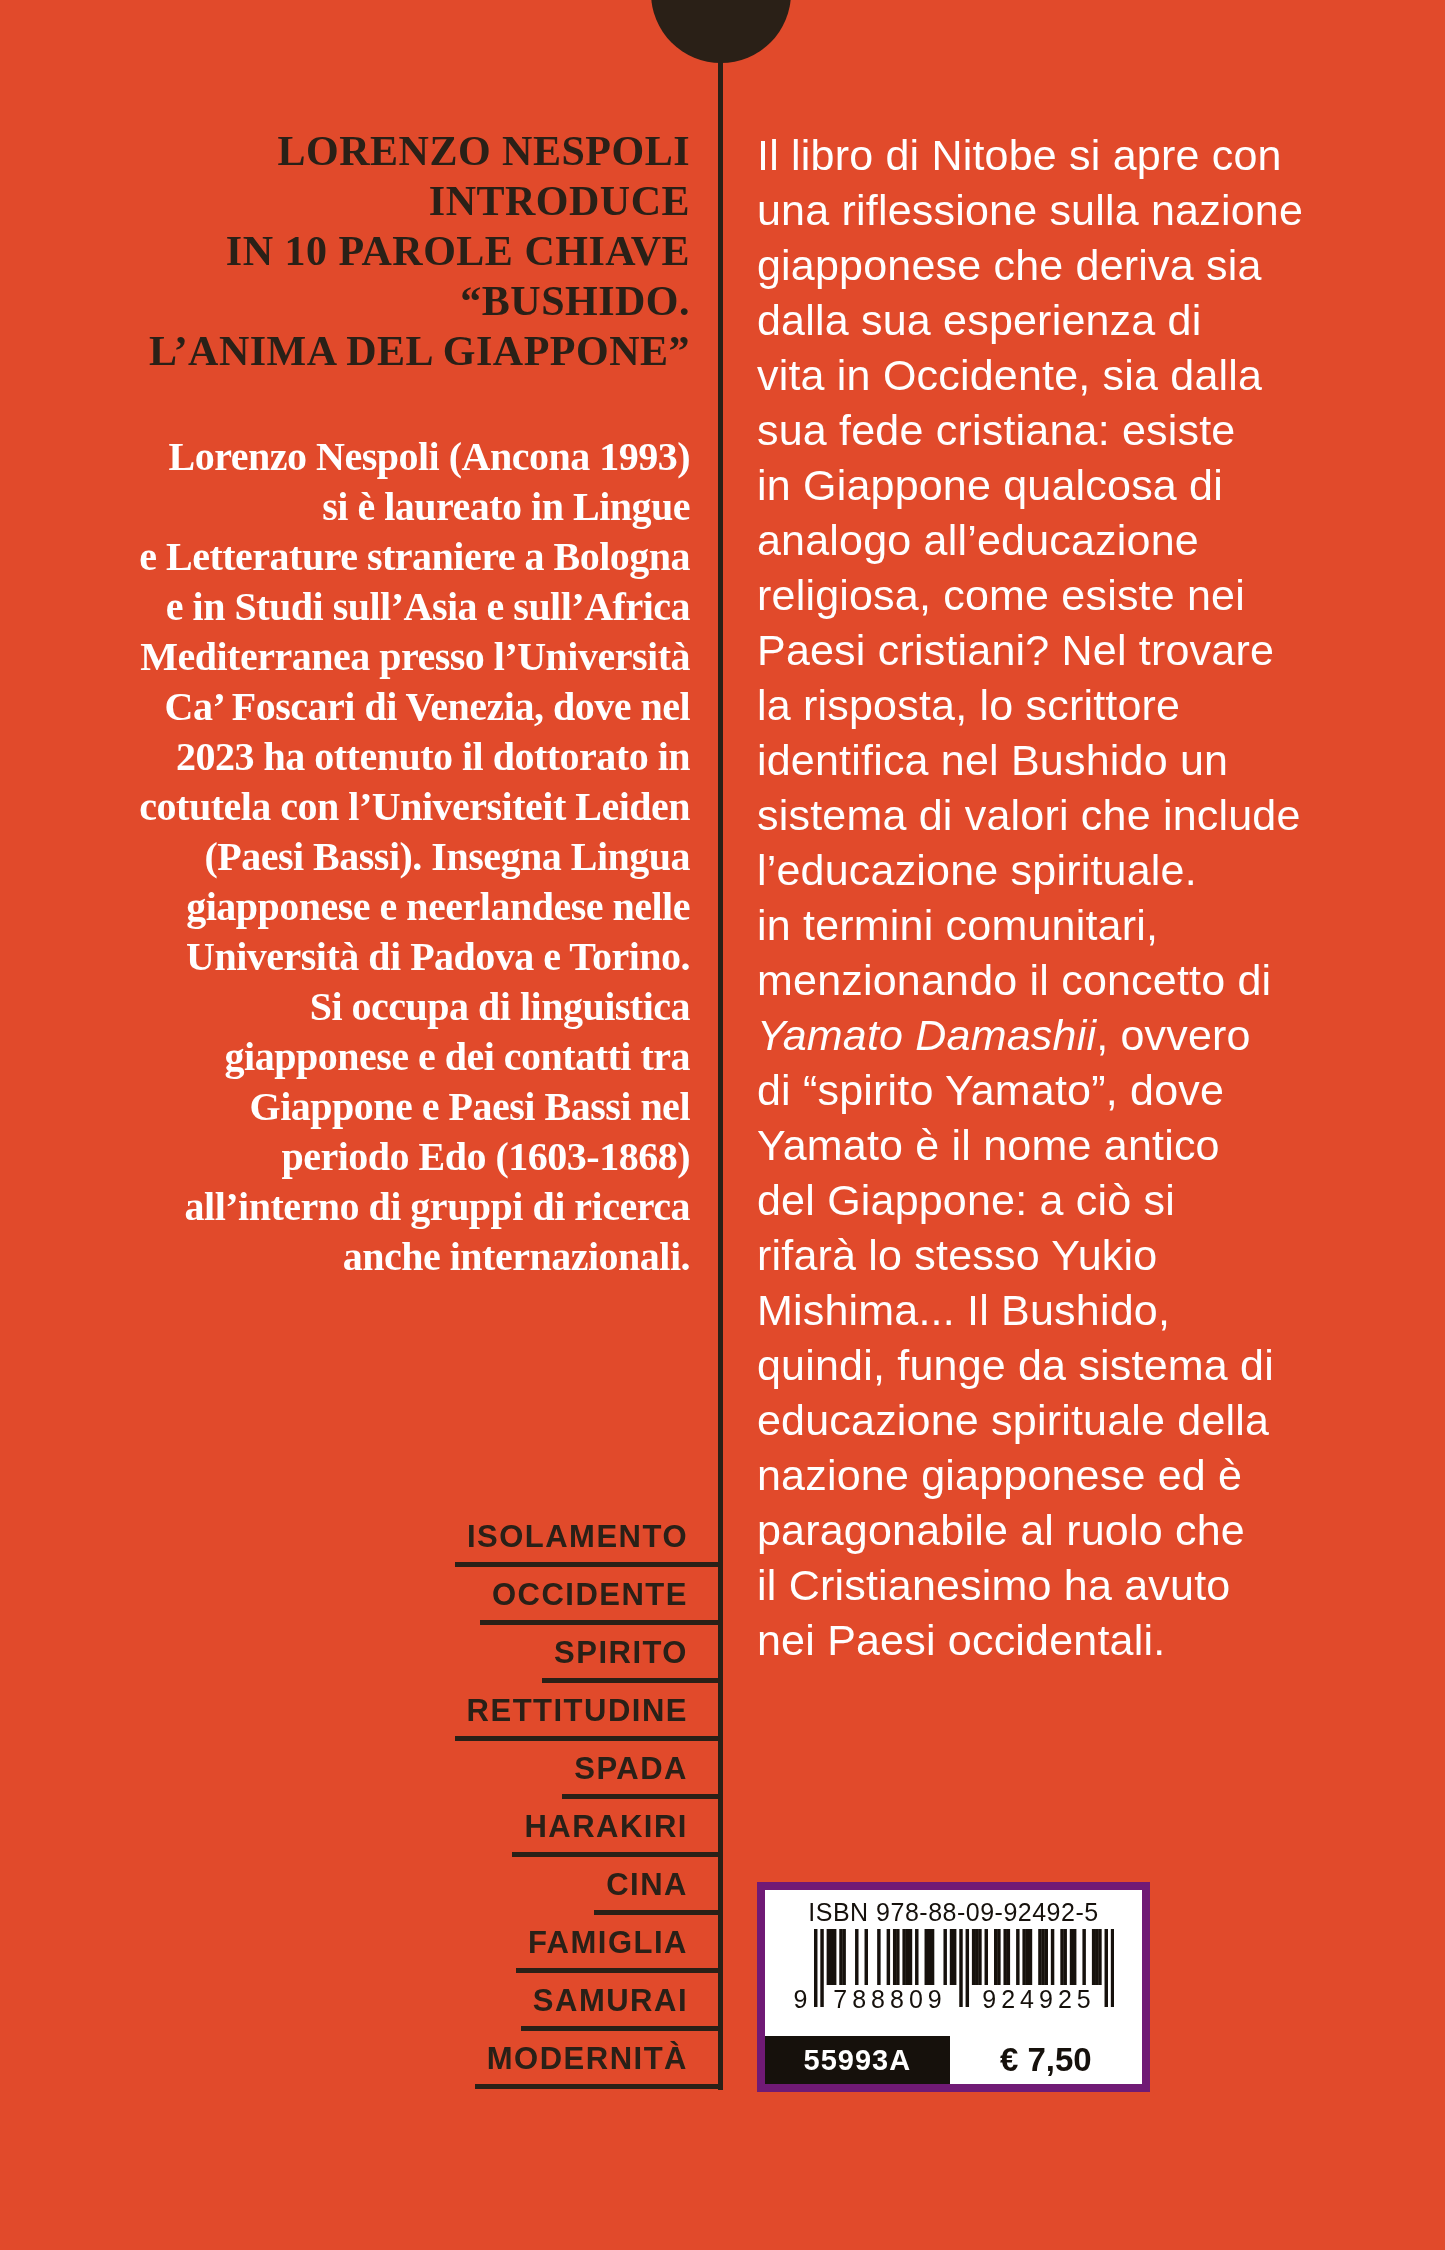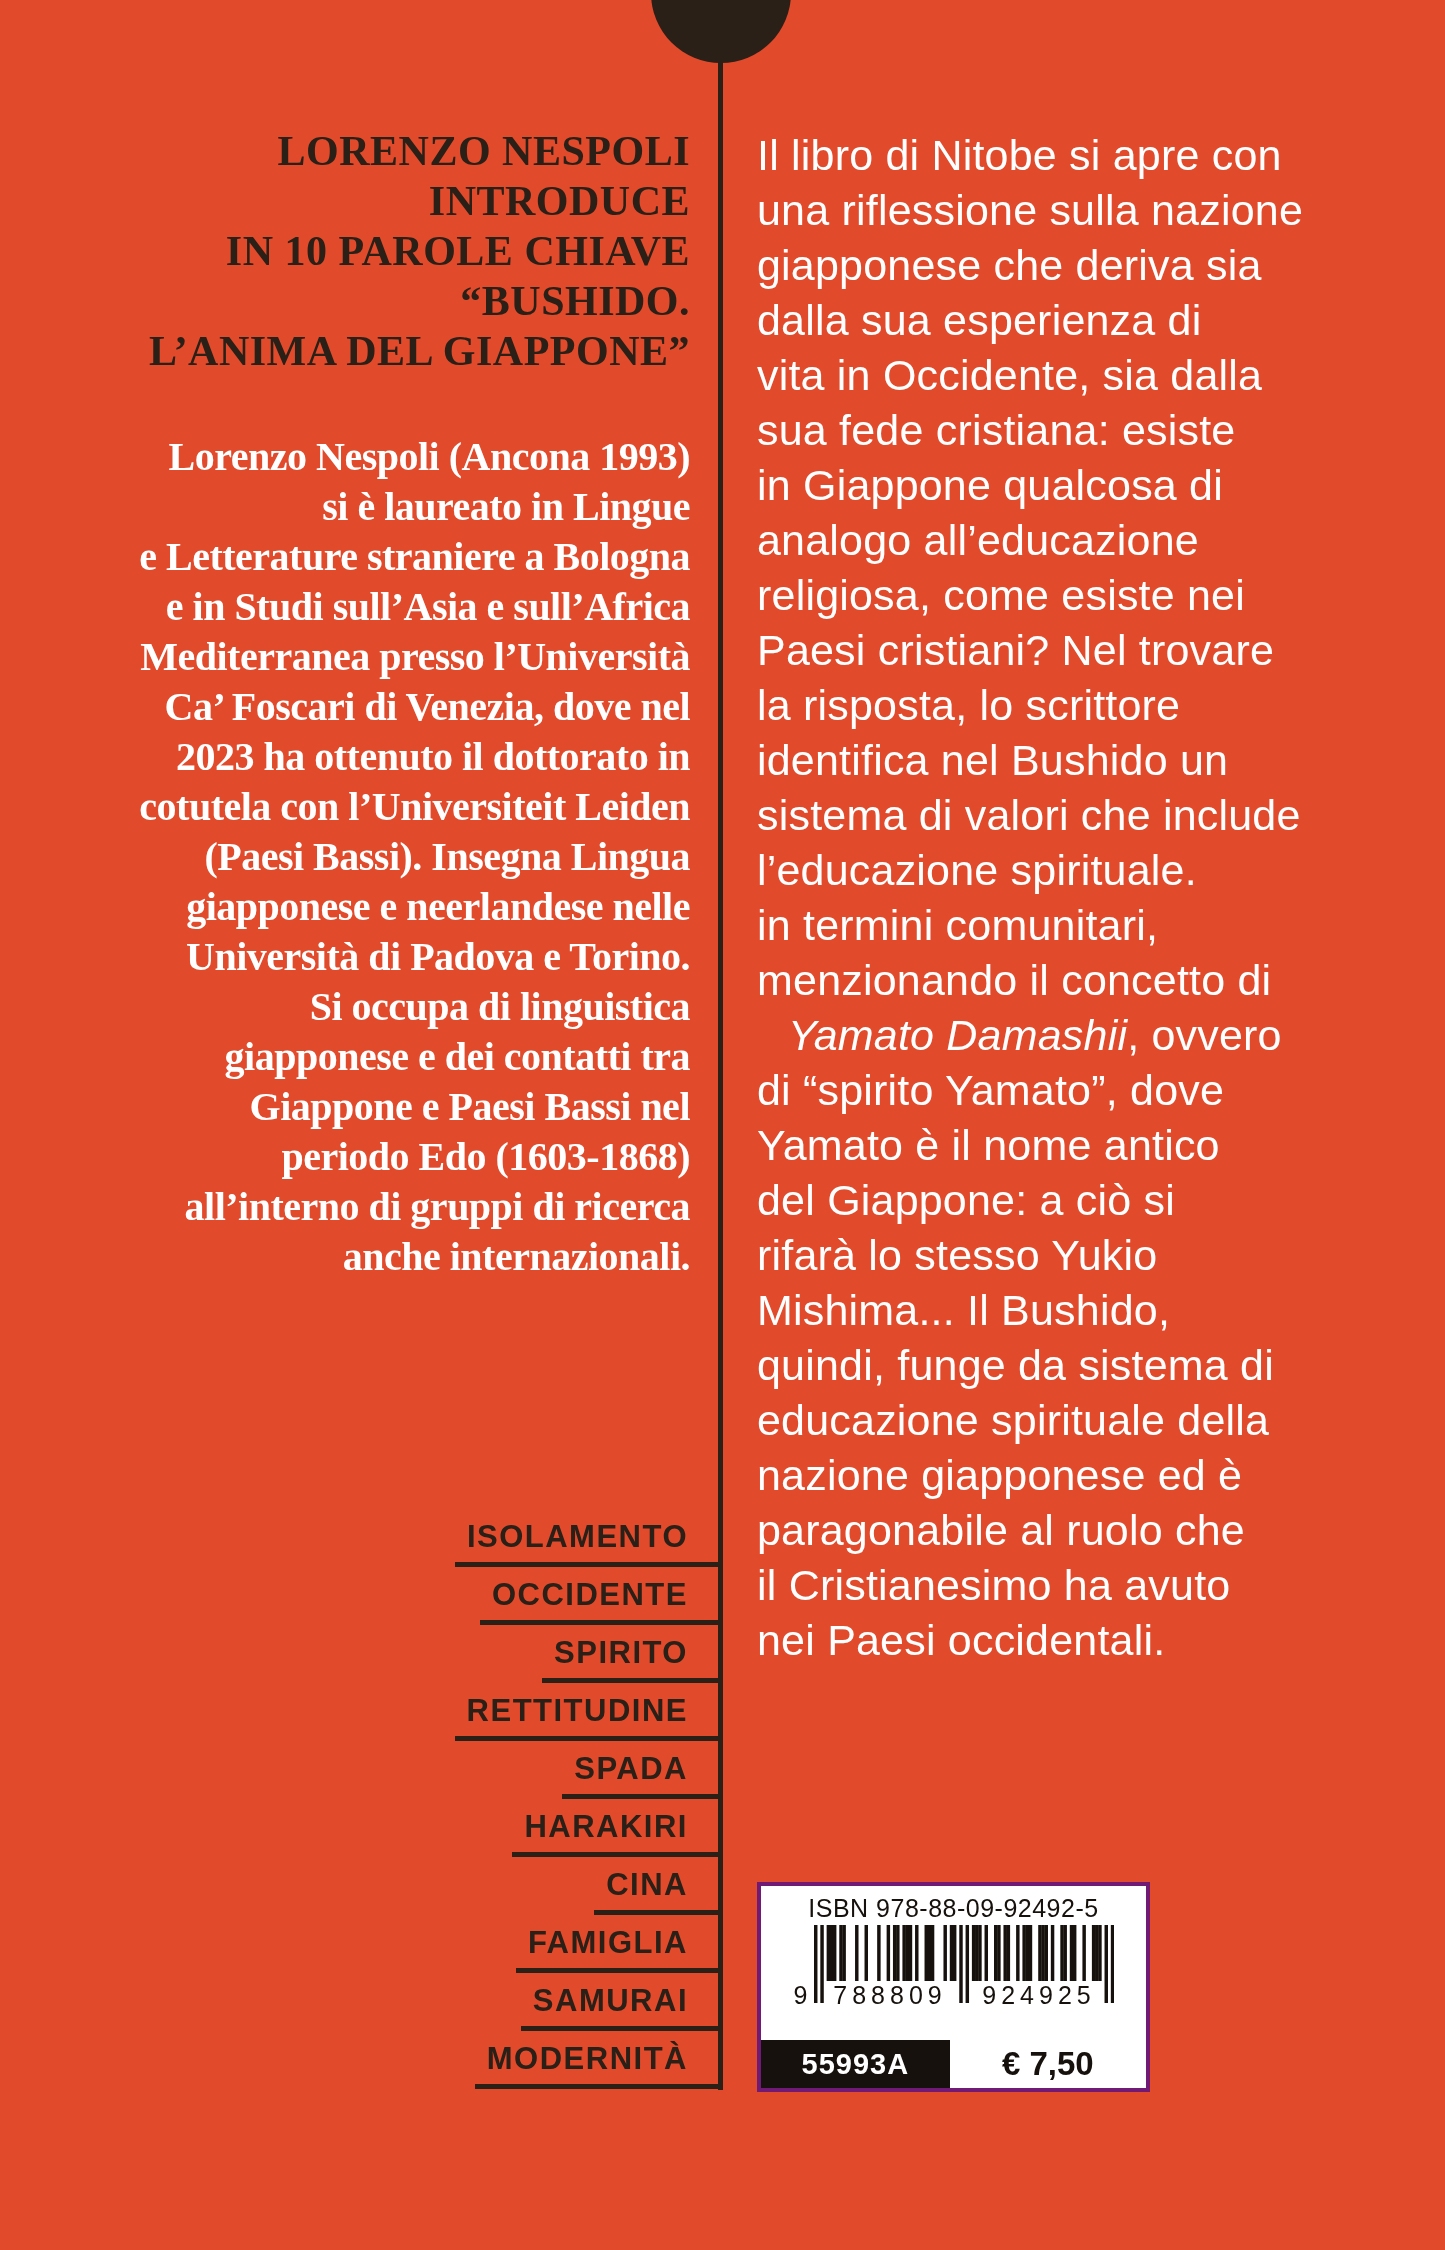--- a/index.html
+++ b/index.html
@@ -41,42 +41,42 @@
     font-size:40px;line-height:50px;letter-spacing:-.5px;
     white-space:nowrap;
   }
   
   .blurb{
     position:absolute;left:757px;top:128px;
     color:var(--paper);
     font-size:43px;line-height:55px;letter-spacing:.2px;
     white-space:nowrap;
   }
-  .blurb .it{font-style:italic;margin-left:31px;}
+  .blurb .it{font-style:italic;}
   
   .keywords{
     position:absolute;right:727px;top:1509px;
   }
   .kw-row{
     height:58px;display:flex;justify-content:flex-end;align-items:flex-end;
   }
   .kw-pill{
     display:inline-block;
     border-bottom:5px solid var(--ink);
     padding:0 30px 7px 12px;
     color:var(--ink);
     font-weight:bold;font-size:31px;letter-spacing:1.5px;
     white-space:nowrap;
   }
   
   .isbn-box{
     position:absolute;left:757px;top:1882px;
     width:393px;height:210px;box-sizing:border-box;
     background:var(--paper);
-    border:4px solid #701a75;
+    border:8px solid #701a75;
     display:flex;flex-direction:column;align-items:center;
   }
   .isbn-label{
     margin-top:8px;
     color:#16110c;font-size:25px;letter-spacing:.5px;
     white-space:nowrap;
   }
   .barcode-block{
     position:relative;width:320px;height:108px;margin-top:2px;
   }

